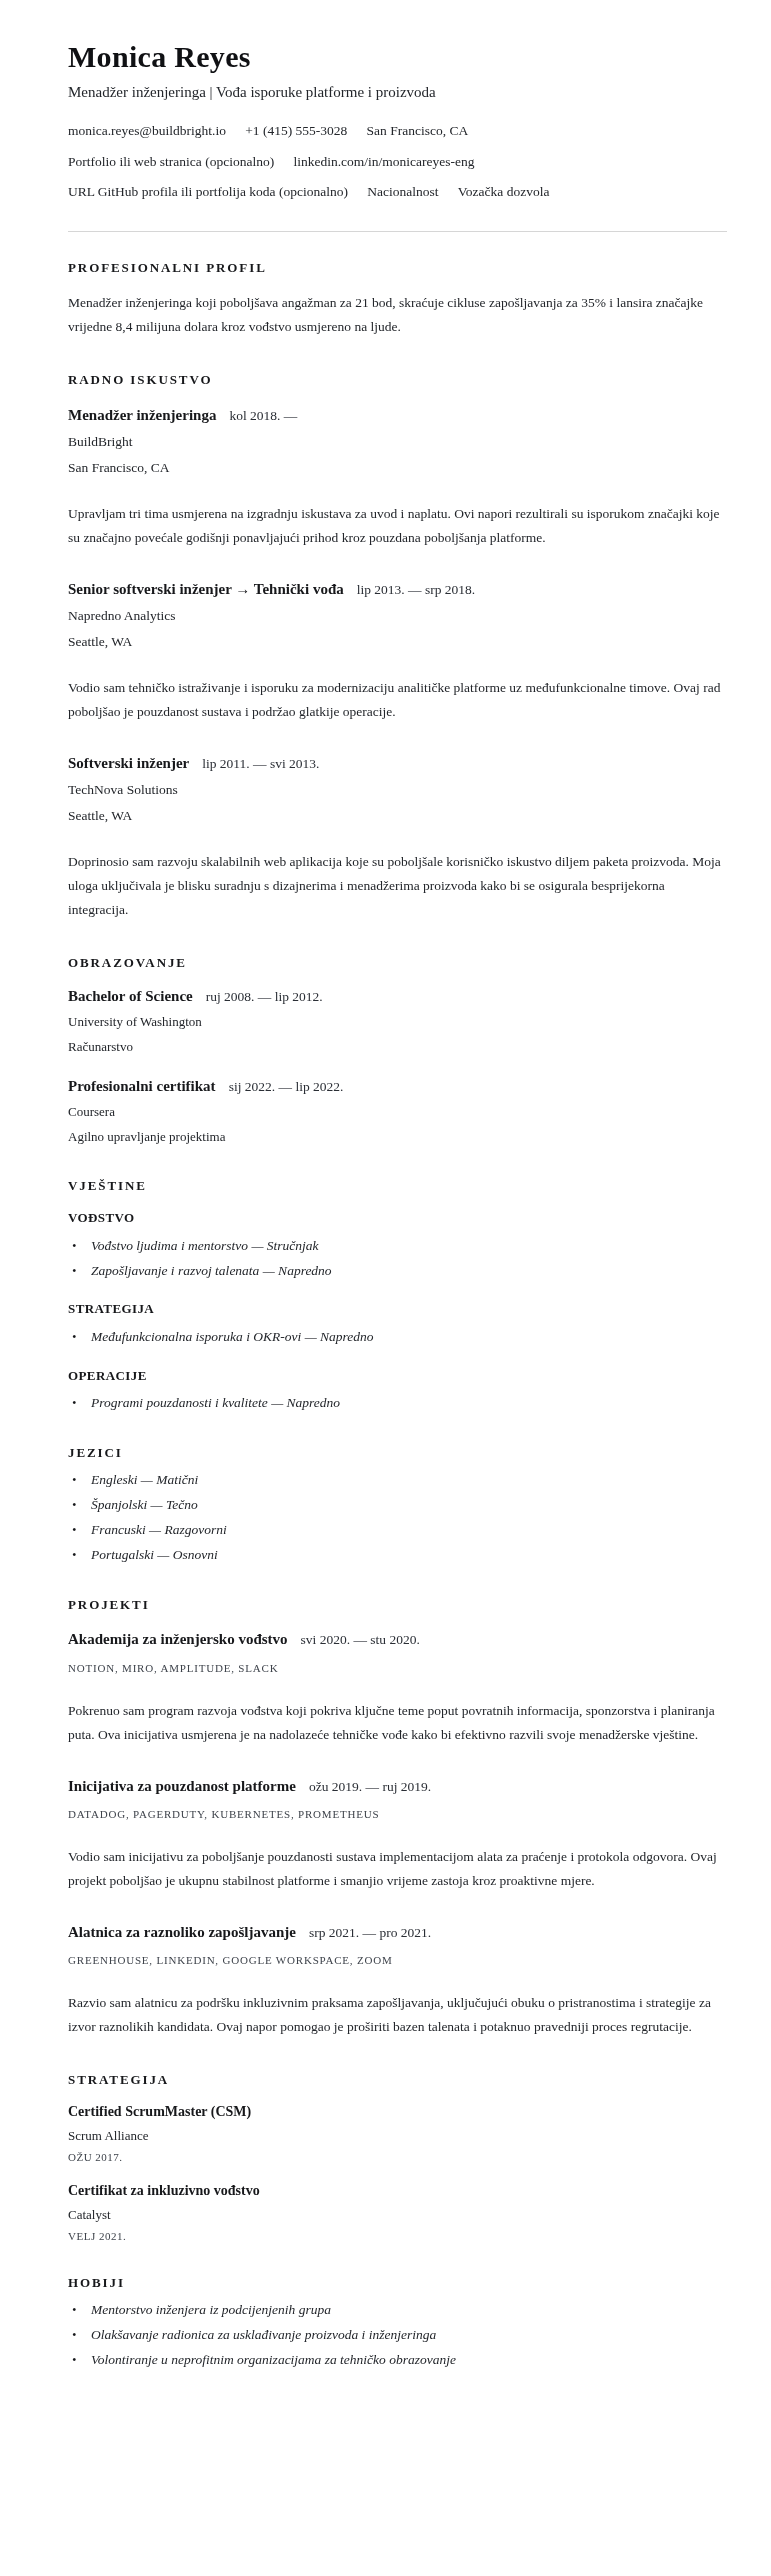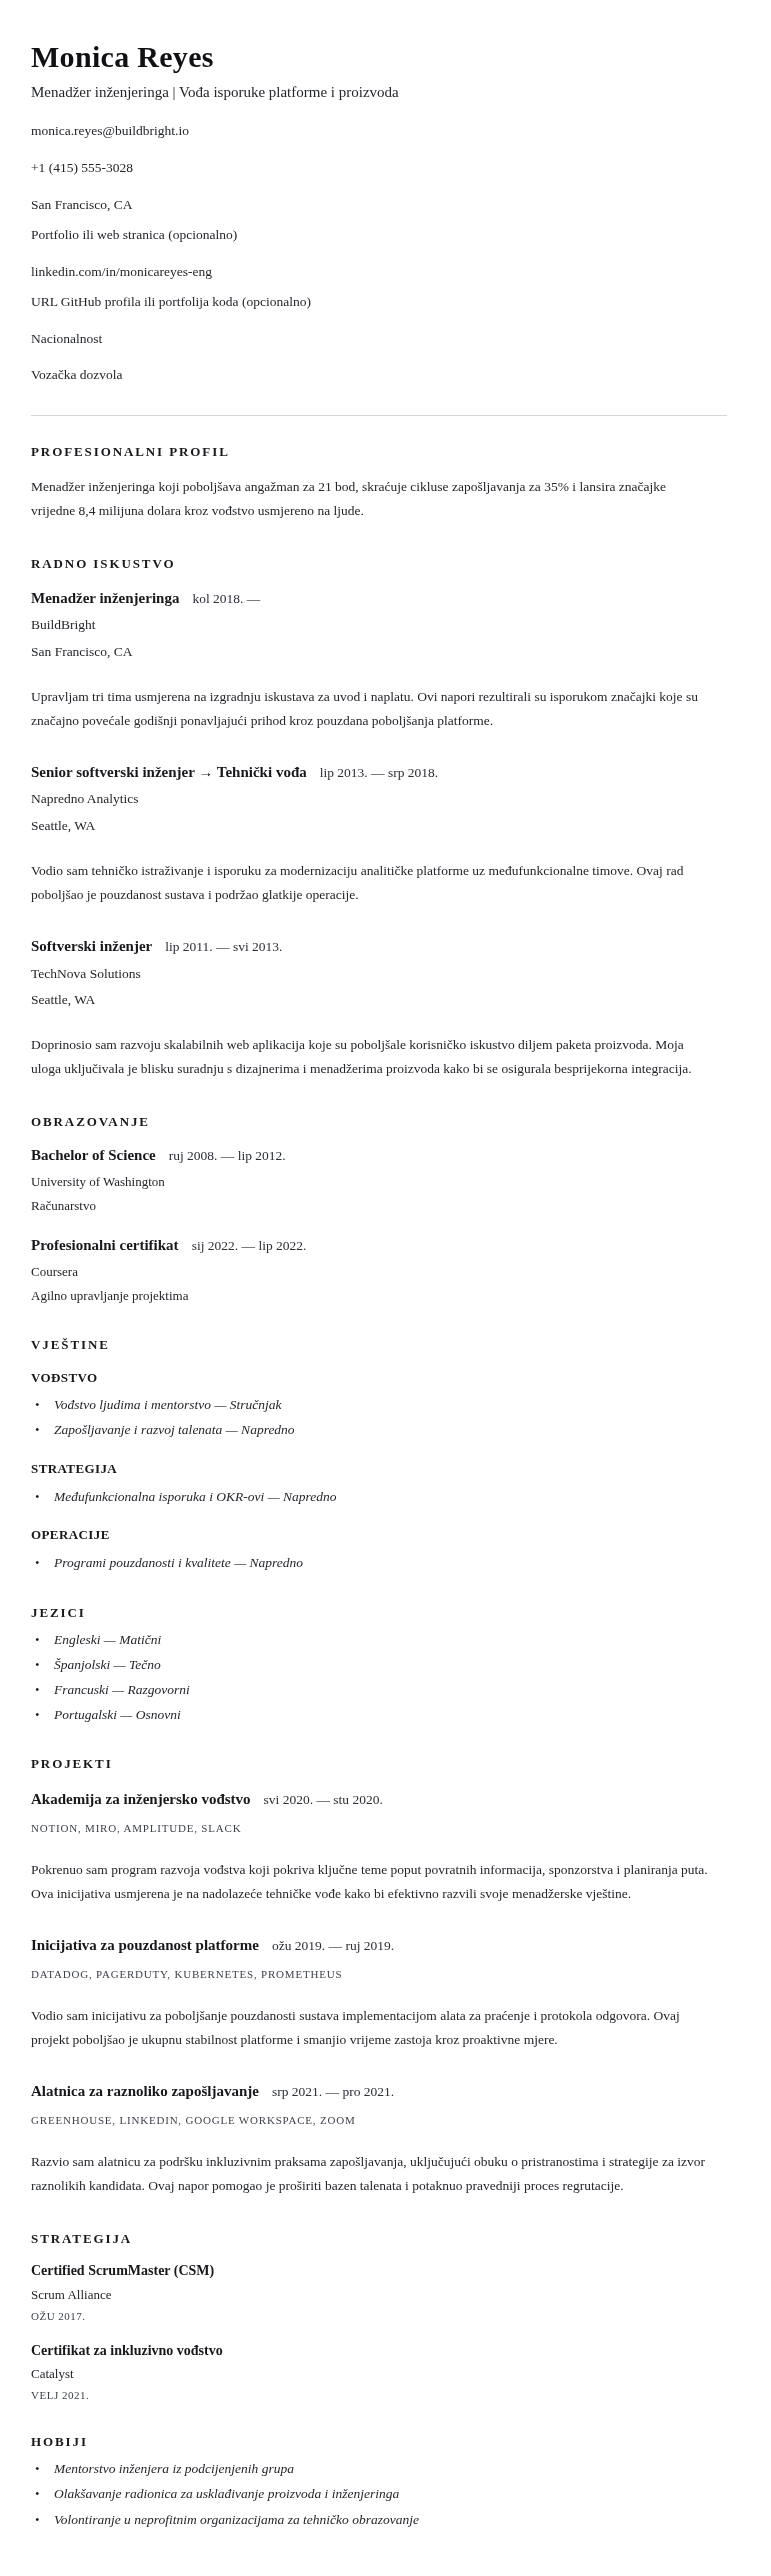--- a/index.html
+++ b/index.html
@@ -3,21 +3,21 @@
 <meta charset="utf-8">
 <style>
   * { box-sizing: border-box; }
   html, body { margin: 0; padding: 0; background: #ffffff; }
   body {
     width: 772px;
     min-height: 2576px;
     font-family: "Liberation Serif", "DejaVu Serif", serif;
     color: #23262b;
   }
-  .page { padding: 40px 45px 45px 31px; }
+  .page { padding: 40px 45px 45px 68px; }
 
   
   .name {
     font-size: 30px;
     font-weight: 700;
     color: #101114;
     line-height: 1.1;
     letter-spacing: 0.3px;
     margin: 0;
   }
@@ -27,21 +27,20 @@
     color: #23262b;
     line-height: 1.3;
   }
   .contact-row {
     display: flex;
     gap: 19.3px;
     font-size: 13.5px;
     line-height: 17.4px;
     color: #23262b;
     flex-wrap: nowrap;
-    flex-direction: column;
   }
   .contact-row.first { margin-top: 19.3px; }
   .contact-row + .contact-row { margin-top: 13px; }
   .rule {
     border: none;
     border-top: 1.3px solid #d6d6d6;
     margin: 31px 0 0 0;
   }
 
   

